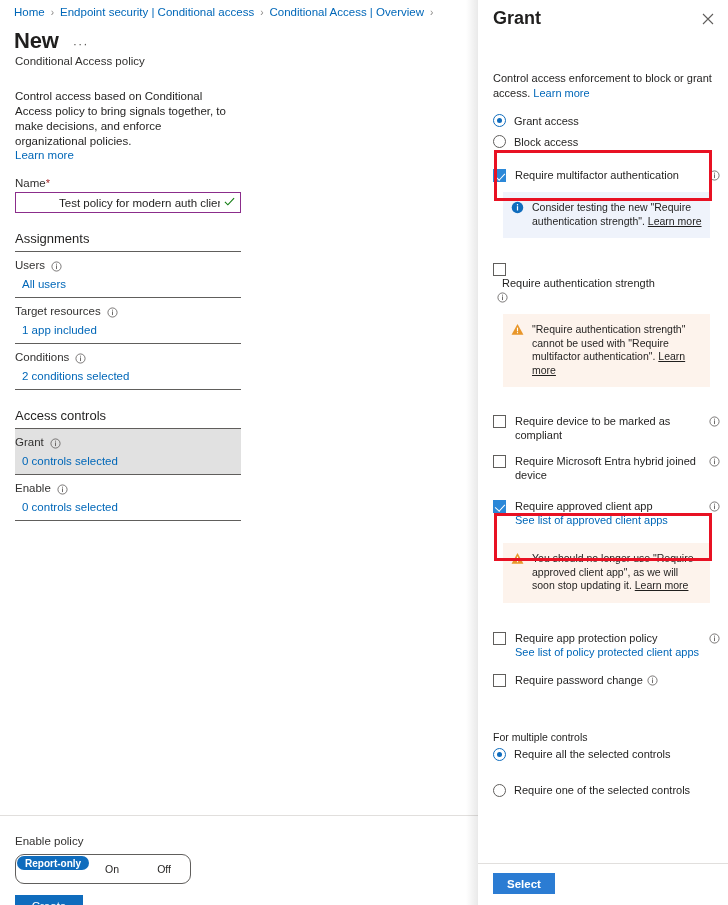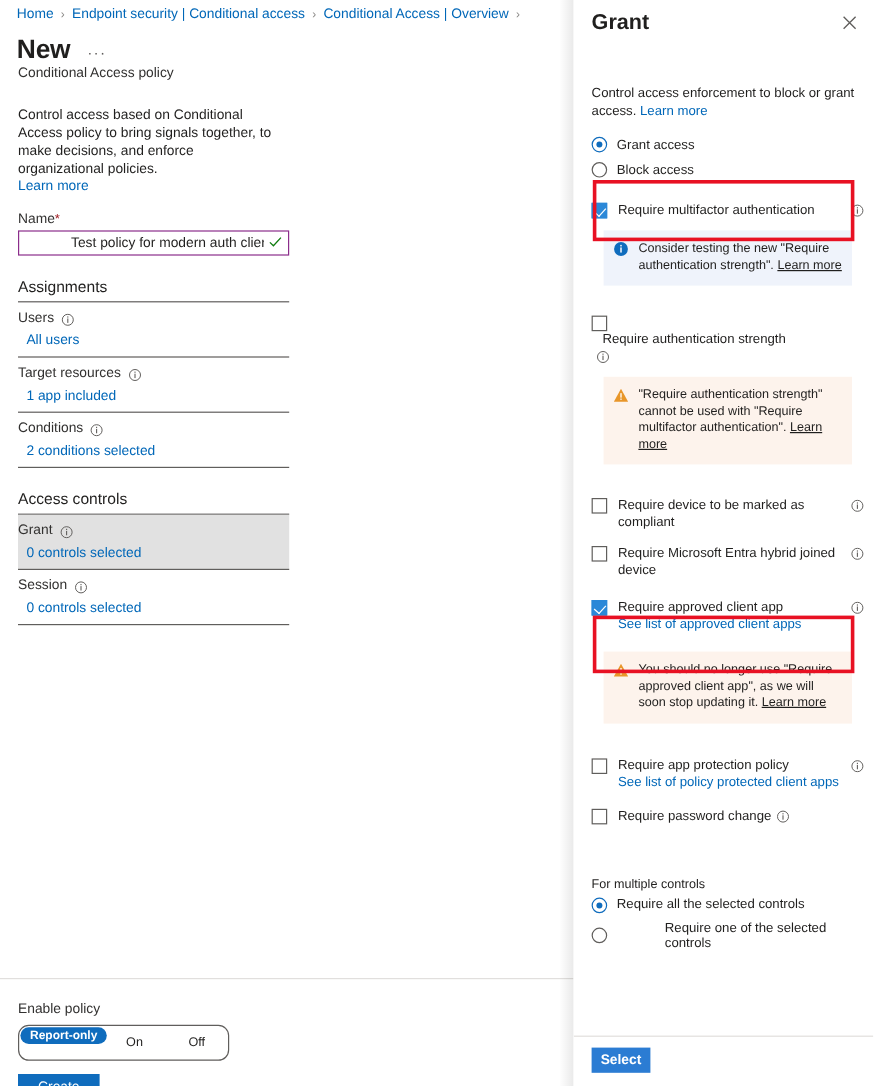--- a/index.html
+++ b/index.html
@@ -376,21 +376,21 @@
 
   .rp-footer {
     position: absolute;
     left: 0; top: 863px;
     width: 250px; height: 42px;
     background: #ffffff;
     border-top: 1px solid #e1dfdd;
   }
   .select-btn {
     margin: 9px 0 0 15px;
-    width: 49px; height: 21px;
+    width: 62px; height: 21px;
     background: #2b7cd3;
     color: #ffffff;
     font-size: 11.5px;
     font-weight: 600;
     border: 0;
     font-family: "Liberation Sans", sans-serif;
     cursor: pointer;
     display: flex;
     align-items: center;
     justify-content: center;
@@ -478,21 +478,21 @@
           <circle cx="6" cy="6" r="5" fill="none" stroke="#605e5c" stroke-width="0.9"></circle>
           <rect x="5.5" y="4.8" width="1" height="4" fill="#605e5c"></rect>
           <rect x="5.5" y="2.9" width="1" height="1.1" fill="#605e5c"></rect>
         </svg>
       </div>
       <div class="row-value">0 controls selected</div>
     </div>
 
     <div class="row-group">
       <div class="row-top">
-        <span>Session</span>
+        <span>Enable</span>
         <svg class="info-icon" viewBox="0 0 12 12">
           <circle cx="6" cy="6" r="5" fill="none" stroke="#605e5c" stroke-width="0.9"></circle>
           <rect x="5.5" y="4.8" width="1" height="4" fill="#605e5c"></rect>
           <rect x="5.5" y="2.9" width="1" height="1.1" fill="#605e5c"></rect>
         </svg>
       </div>
       <div class="row-value">0 controls selected</div>
     </div>
 
     <div class="bottom-bar">
@@ -642,21 +642,21 @@
         <rect x="5.5" y="2.9" width="1" height="1.1" fill="#605e5c"></rect>
       </svg>
     </div>
 
     <div style="margin-top:44px;">
       <div class="multi-label">For multiple controls</div>
       <div class="radio-row" style="margin-top:5px;">
         <span class="radio checked"></span>
         <span class="radio-label">Require all the selected controls</span>
       </div>
-      <div class="radio-row" style="margin-top:7px;gap:40px;">
+      <div class="radio-row" style="margin-top:23px;">
         <span class="radio"></span>
         <span class="radio-label">Require one of the selected controls</span>
       </div>
     </div>
 
     <div class="rp-footer">
       <button class="select-btn">Select</button>
     </div>
   </div>
 

